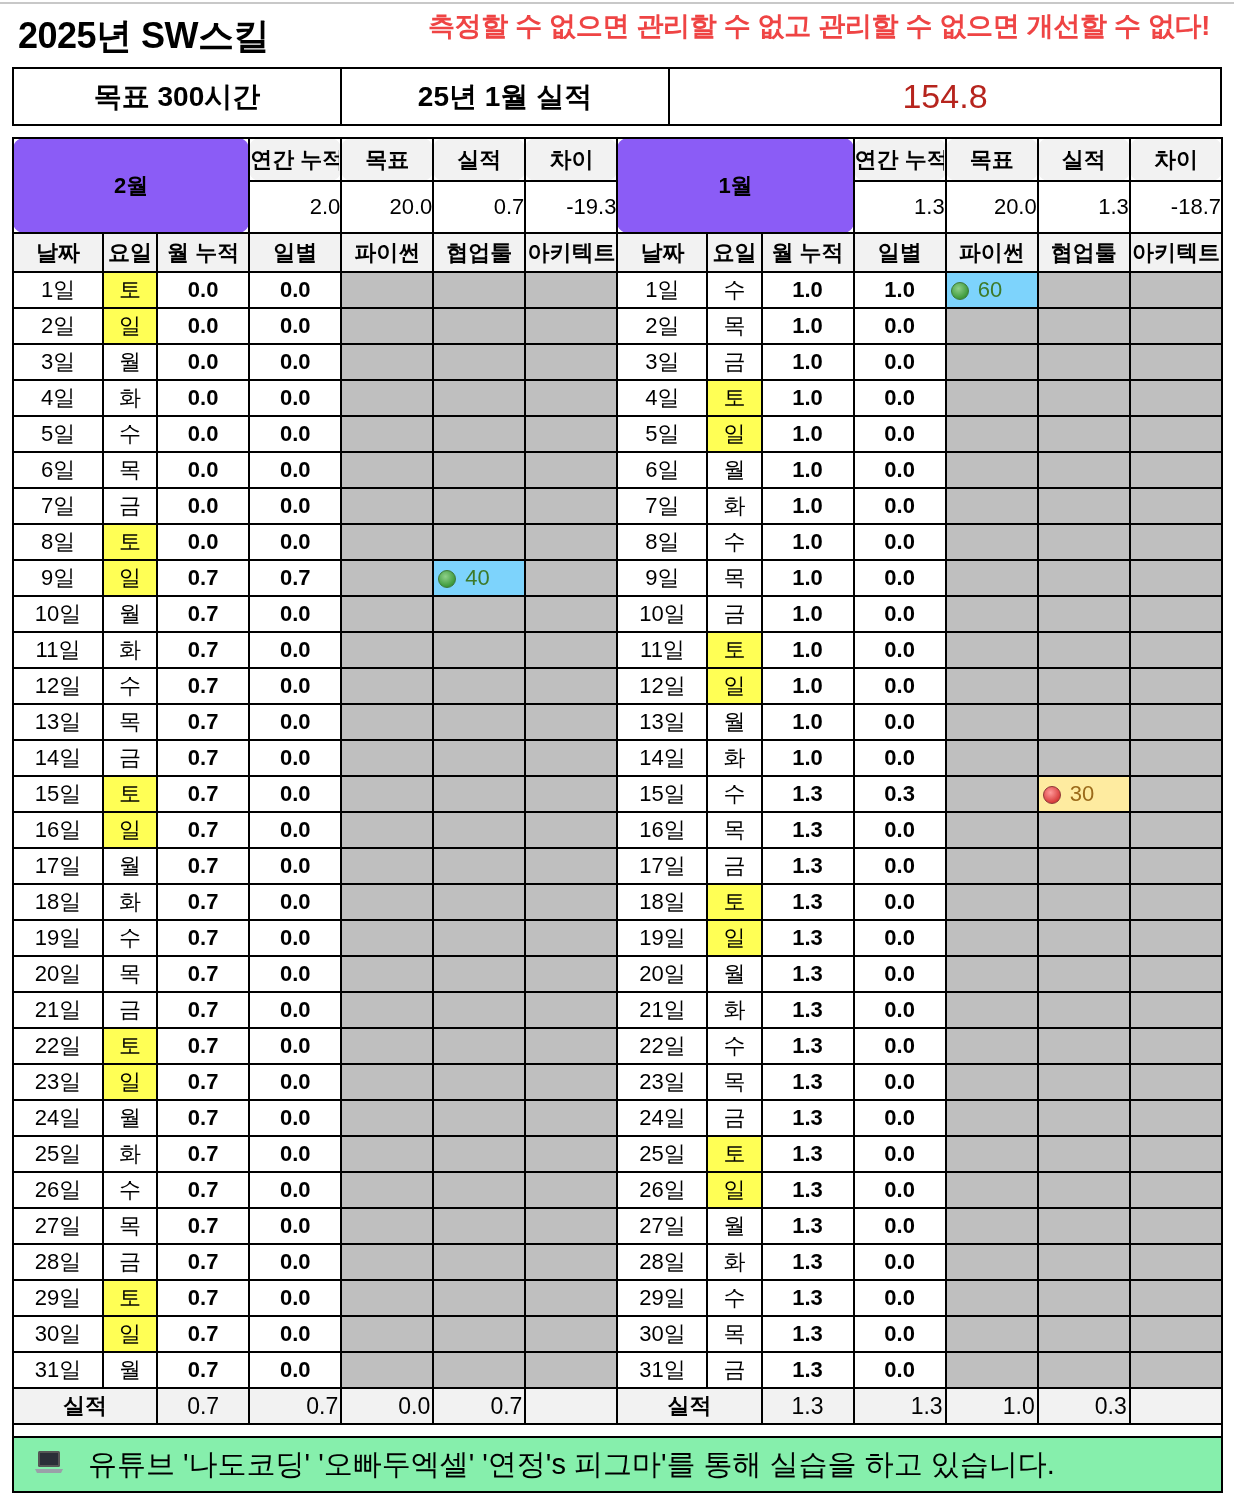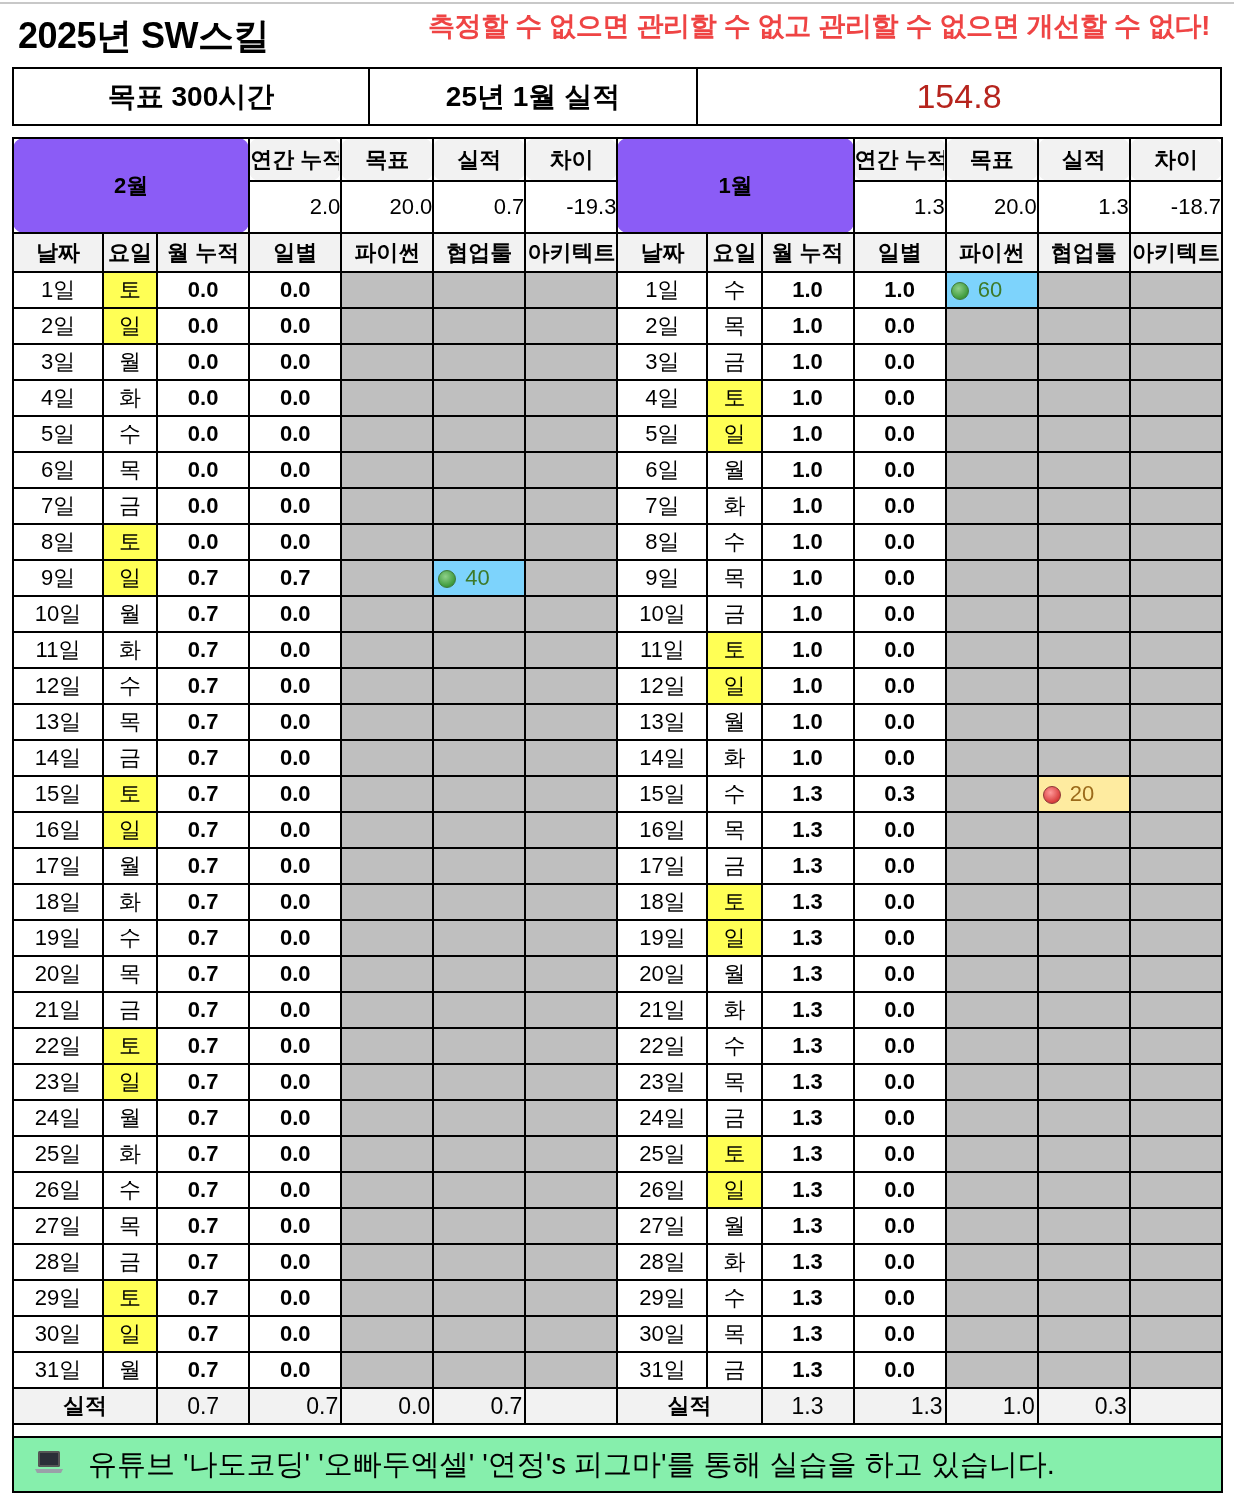--- a/index.html
+++ b/index.html
@@ -44,21 +44,21 @@
   .laptop { display: inline-block; width: 30px; height: 26px; vertical-align: -1px; margin-right: 24px; position: relative; }
 </style>
 </head>
 <body>
 
 <div class="topstrip"></div>
 <div class="title">2025년 SW스킬</div>
 <div class="slogan">측정할 수 없으면 관리할 수 없고 관리할 수 없으면 개선할 수 없다!</div>
 
 <div class="summary">
-  <div style="width:356px" class="s-label">목표 300시간</div>
+  <div style="width:328px" class="s-label">목표 300시간</div>
   <div style="width:328px" class="s-label">25년 1월 실적</div>
   <div style="flex:1" class="s-val">154.8</div>
 </div>
 
 <table class="grid" id="grid">
   <colgroup>
     <col style="width:90px">
       <col style="width:54px">
       <col style="width:92px">
       <col style="width:92px">
@@ -342,21 +342,21 @@
         <td class="num">0.7</td>
         <td class="num">0.0</td>
         <td class="gray"></td>
         <td class="gray"></td>
         <td class="gray"></td>
         <td class="date">15일</td>
         <td class="dow">수</td>
         <td class="num">1.3</td>
         <td class="num">0.3</td>
         <td class="gray"></td>
-        <td class="badge red"><span class="dot red"></span><span>20</span></td>
+        <td class="badge red"><span class="dot red"></span><span>30</span></td>
         <td class="gray"></td>
       </tr>
       <tr>
         <td class="date">16일</td>
         <td class="dow weekend">일</td>
         <td class="num">0.7</td>
         <td class="num">0.0</td>
         <td class="gray"></td>
         <td class="gray"></td>
         <td class="gray"></td>

